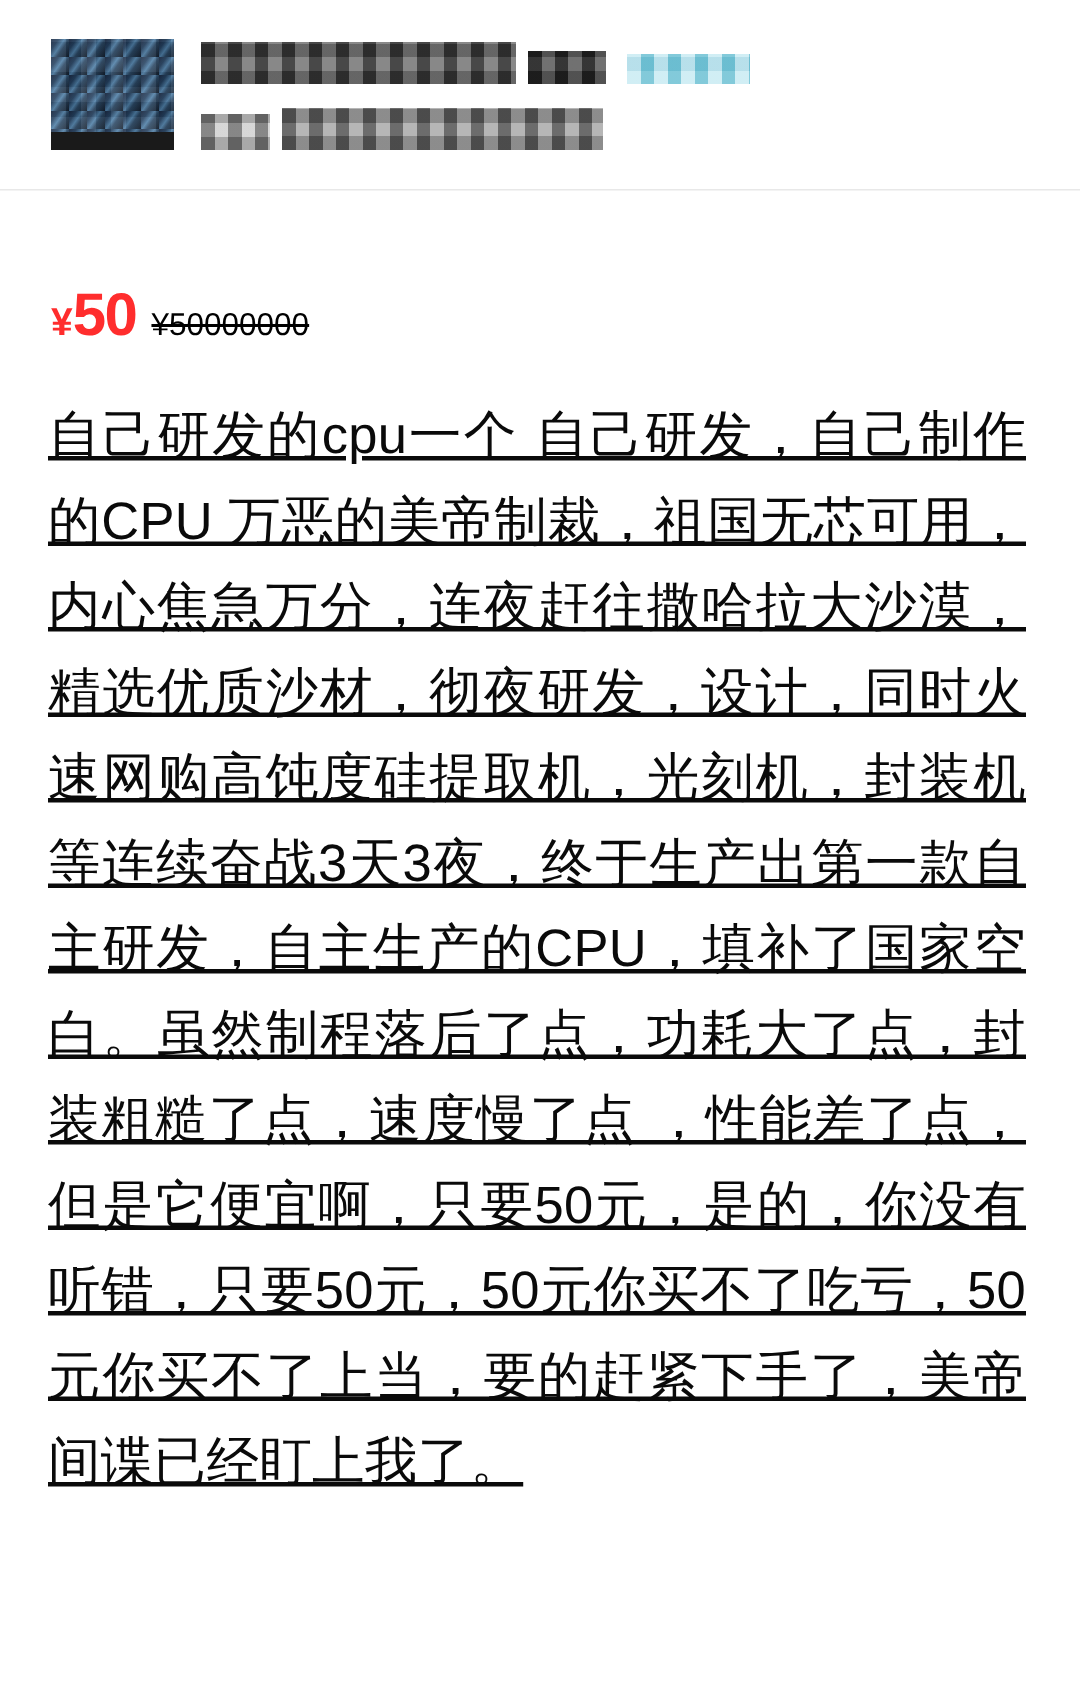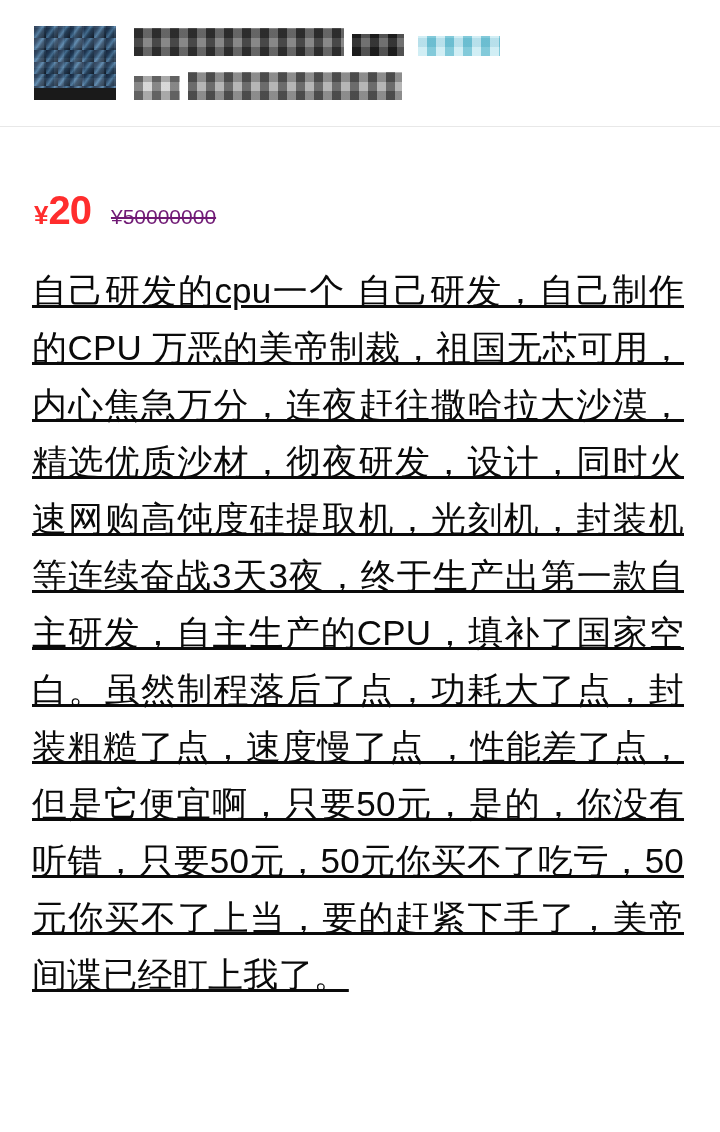--- a/index.html
+++ b/index.html
@@ -104,23 +104,23 @@
     line-height: 1;
   }
   .price-value {
     color: #ff2d2d;
     font-size: 40px;
     font-weight: bold;
     line-height: 1;
     letter-spacing: -1px;
   }
   .price-original {
-    color: #701a75;
+    color: #000000;
     font-size: 21px;
-    margin-left: 20px;
+    margin-left: 10px;
     text-decoration: line-through;
     line-height: 1;
   }
 
   
   .description {
     position: absolute;
     left: 32px;
     top: 262px;
     width: 652px;
@@ -147,19 +147,19 @@
     <div class="mosaic dark m-name"></div>
     <div class="mosaic darker m-name2"></div>
     <div class="mosaic cyan m-tag"></div>
     <div class="mosaic light m-sub1"></div>
     <div class="mosaic m-sub2"></div>
 
   </div>
 
   <div class="price-row">
     <span class="price-symbol">¥</span>
-    <span class="price-value">20</span>
+    <span class="price-value">50</span>
     <span class="price-original">¥50000000</span>
   </div>
 
   <div class="description">自己研发的cpu一个 自己研发，自己制作的CPU 万恶的美帝制裁，祖国无芯可用，内心焦急万分，连夜赶往撒哈拉大沙漠，精选优质沙材，彻夜研发，设计，同时火速网购高饨度硅提取机，光刻机，封装机等连续奋战3天3夜，终于生产出第一款自主研发，自主生产的CPU，填补了国家空白。虽然制程落后了点，功耗大了点，封装粗糙了点，速度慢了点 ，性能差了点，但是它便宜啊，只要50元，是的，你没有听错，只要50元，50元你买不了吃亏，50元你买不了上当，要的赶紧下手了，美帝间谍已经盯上我了。</div>
 
 </div>
 
 </body></html>

